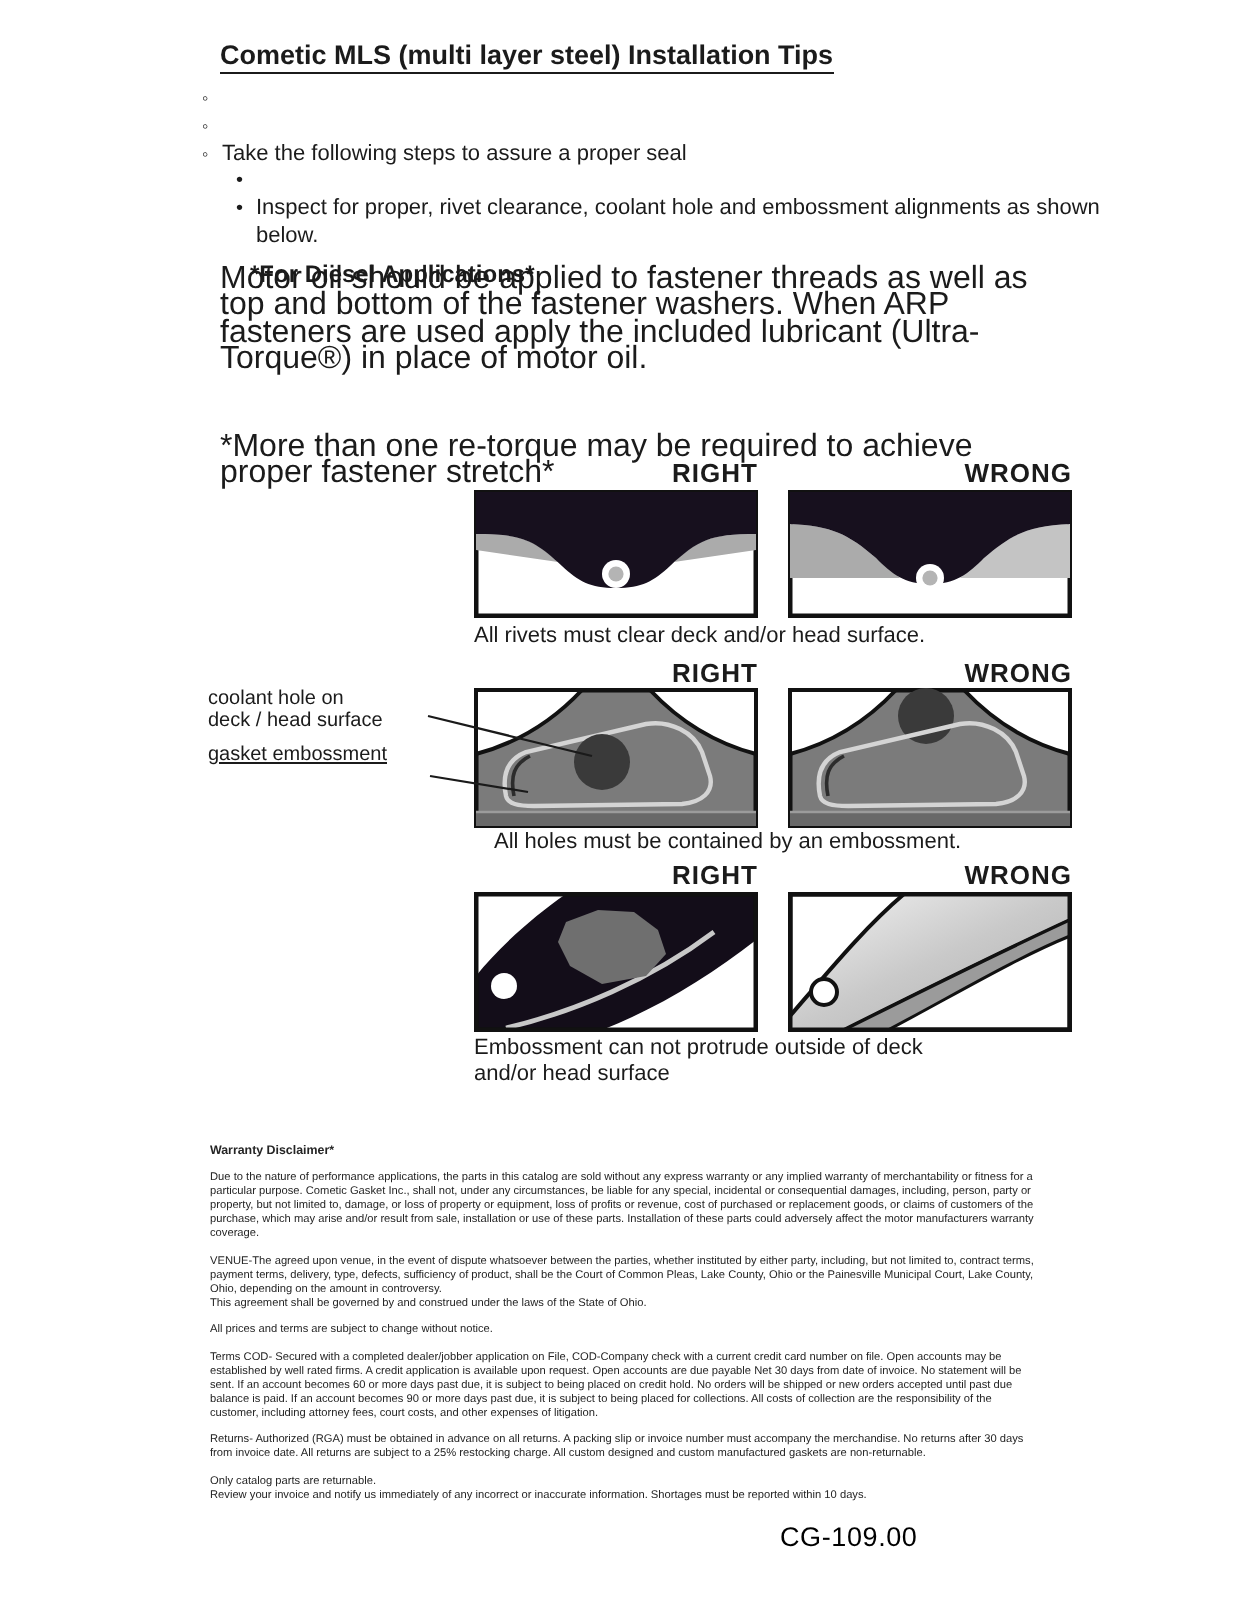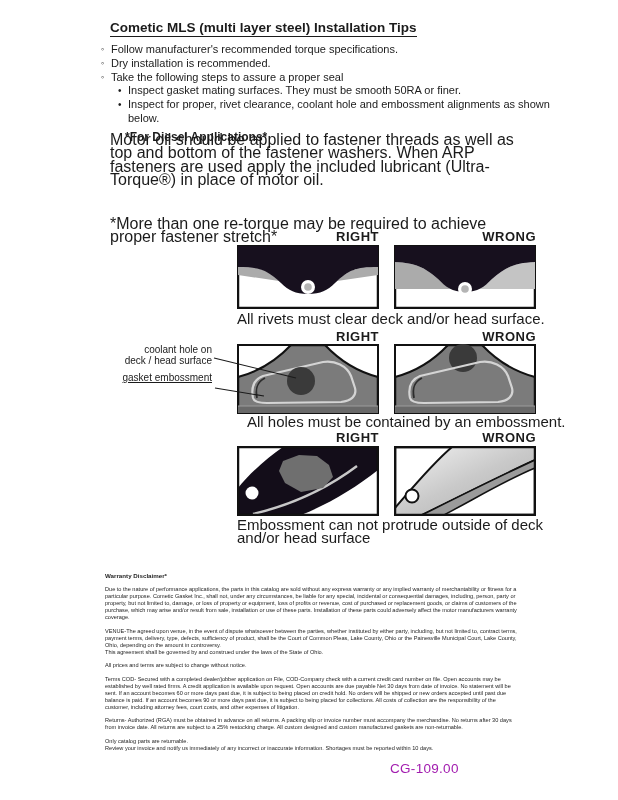--- a/index.html
+++ b/index.html
@@ -18,54 +18,51 @@
   .sub{padding-left:17px;}
   
   .diesel-h{position:absolute;left:110px;top:115px;margin:15px;font-size:12px;font-weight:bold;}
   .body-p{position:absolute;left:110px;width:406px;margin:0;font-size:16px;line-height:13.4px;}
   .p1{top:133px;}
   .p2{top:166px;}
   .pnote{top:207px;margin-top:10px;}
   
   .dlbl{position:absolute;width:142px;text-align:right;font-weight:bold;font-size:13px;letter-spacing:.5px;}
   .dbox{position:absolute;display:block;}
-  .dcap{position:absolute;font-size:15px;line-height:13px;}
-  .callout{position:absolute;left:104px;width:108px;text-align:right;font-size:10px;line-height:11px;}
+  .dcap{position:absolute;font-size:11px;line-height:13px;}
+  .callout{position:absolute;left:104px;width:108px;text-align:left;font-size:10px;line-height:11px;}
   .overlay{position:absolute;left:0;top:0;pointer-events:none;}
   
   .warr{position:absolute;left:105px;top:572px;width:412px;font-size:5.6px;line-height:7px;color:#252525;}
   .warr h3{margin:0 0 7px 0;font-size:6.2px;font-weight:bold;}
   .wp{margin:0 0 6.5px 0;}
   .wp.tight{margin-bottom:0;}
   
-  .code{position:absolute;left:390px;top:761px;font-size:13.5px;color:#a21caf;letter-spacing:.3px;}
+  .code{position:absolute;left:390px;top:761px;font-size:13.5px;color:#000000;letter-spacing:.3px;}
 </style>
 </head>
 <body>
 
 <div class="page">
 
   <h1 class="title"><span>Cometic MLS (multi layer steel) Installation Tips</span></h1>
 
   <div class="bullets">
     <div class="bline">
       <span class="mark">◦</span>
-      <span>Follow manufacturer's recommended torque specifications.</span>
     </div>
     <div class="bline">
       <span class="mark">◦</span>
-      <span>Dry installation is recommended.</span>
     </div>
     <div class="bline">
       <span class="mark">◦</span>
       <span>Take the following steps to assure a proper seal</span>
     </div>
     <div class="bline sub">
       <span class="mark">•</span>
-      <span>Inspect gasket mating surfaces.  They must be smooth 50RA or finer.</span>
     </div>
     <div class="bline sub">
       <span class="mark">•</span>
       <span>Inspect for proper, rivet clearance, coolant hole and embossment alignments as shown below.</span>
     </div>
   </div>
 
   <h2 class="diesel-h">*For Diesel Applications*</h2>
   <p class="body-p p1">Motor oil should be applied to fastener threads as well as top and bottom of the fastener washers. When ARP fasteners are used apply the included lubricant (Ultra-Torque®) in place of motor oil.</p>
   <p class="body-p pnote">*More than one re-torque may be required to achieve proper fastener stretch*</p>

